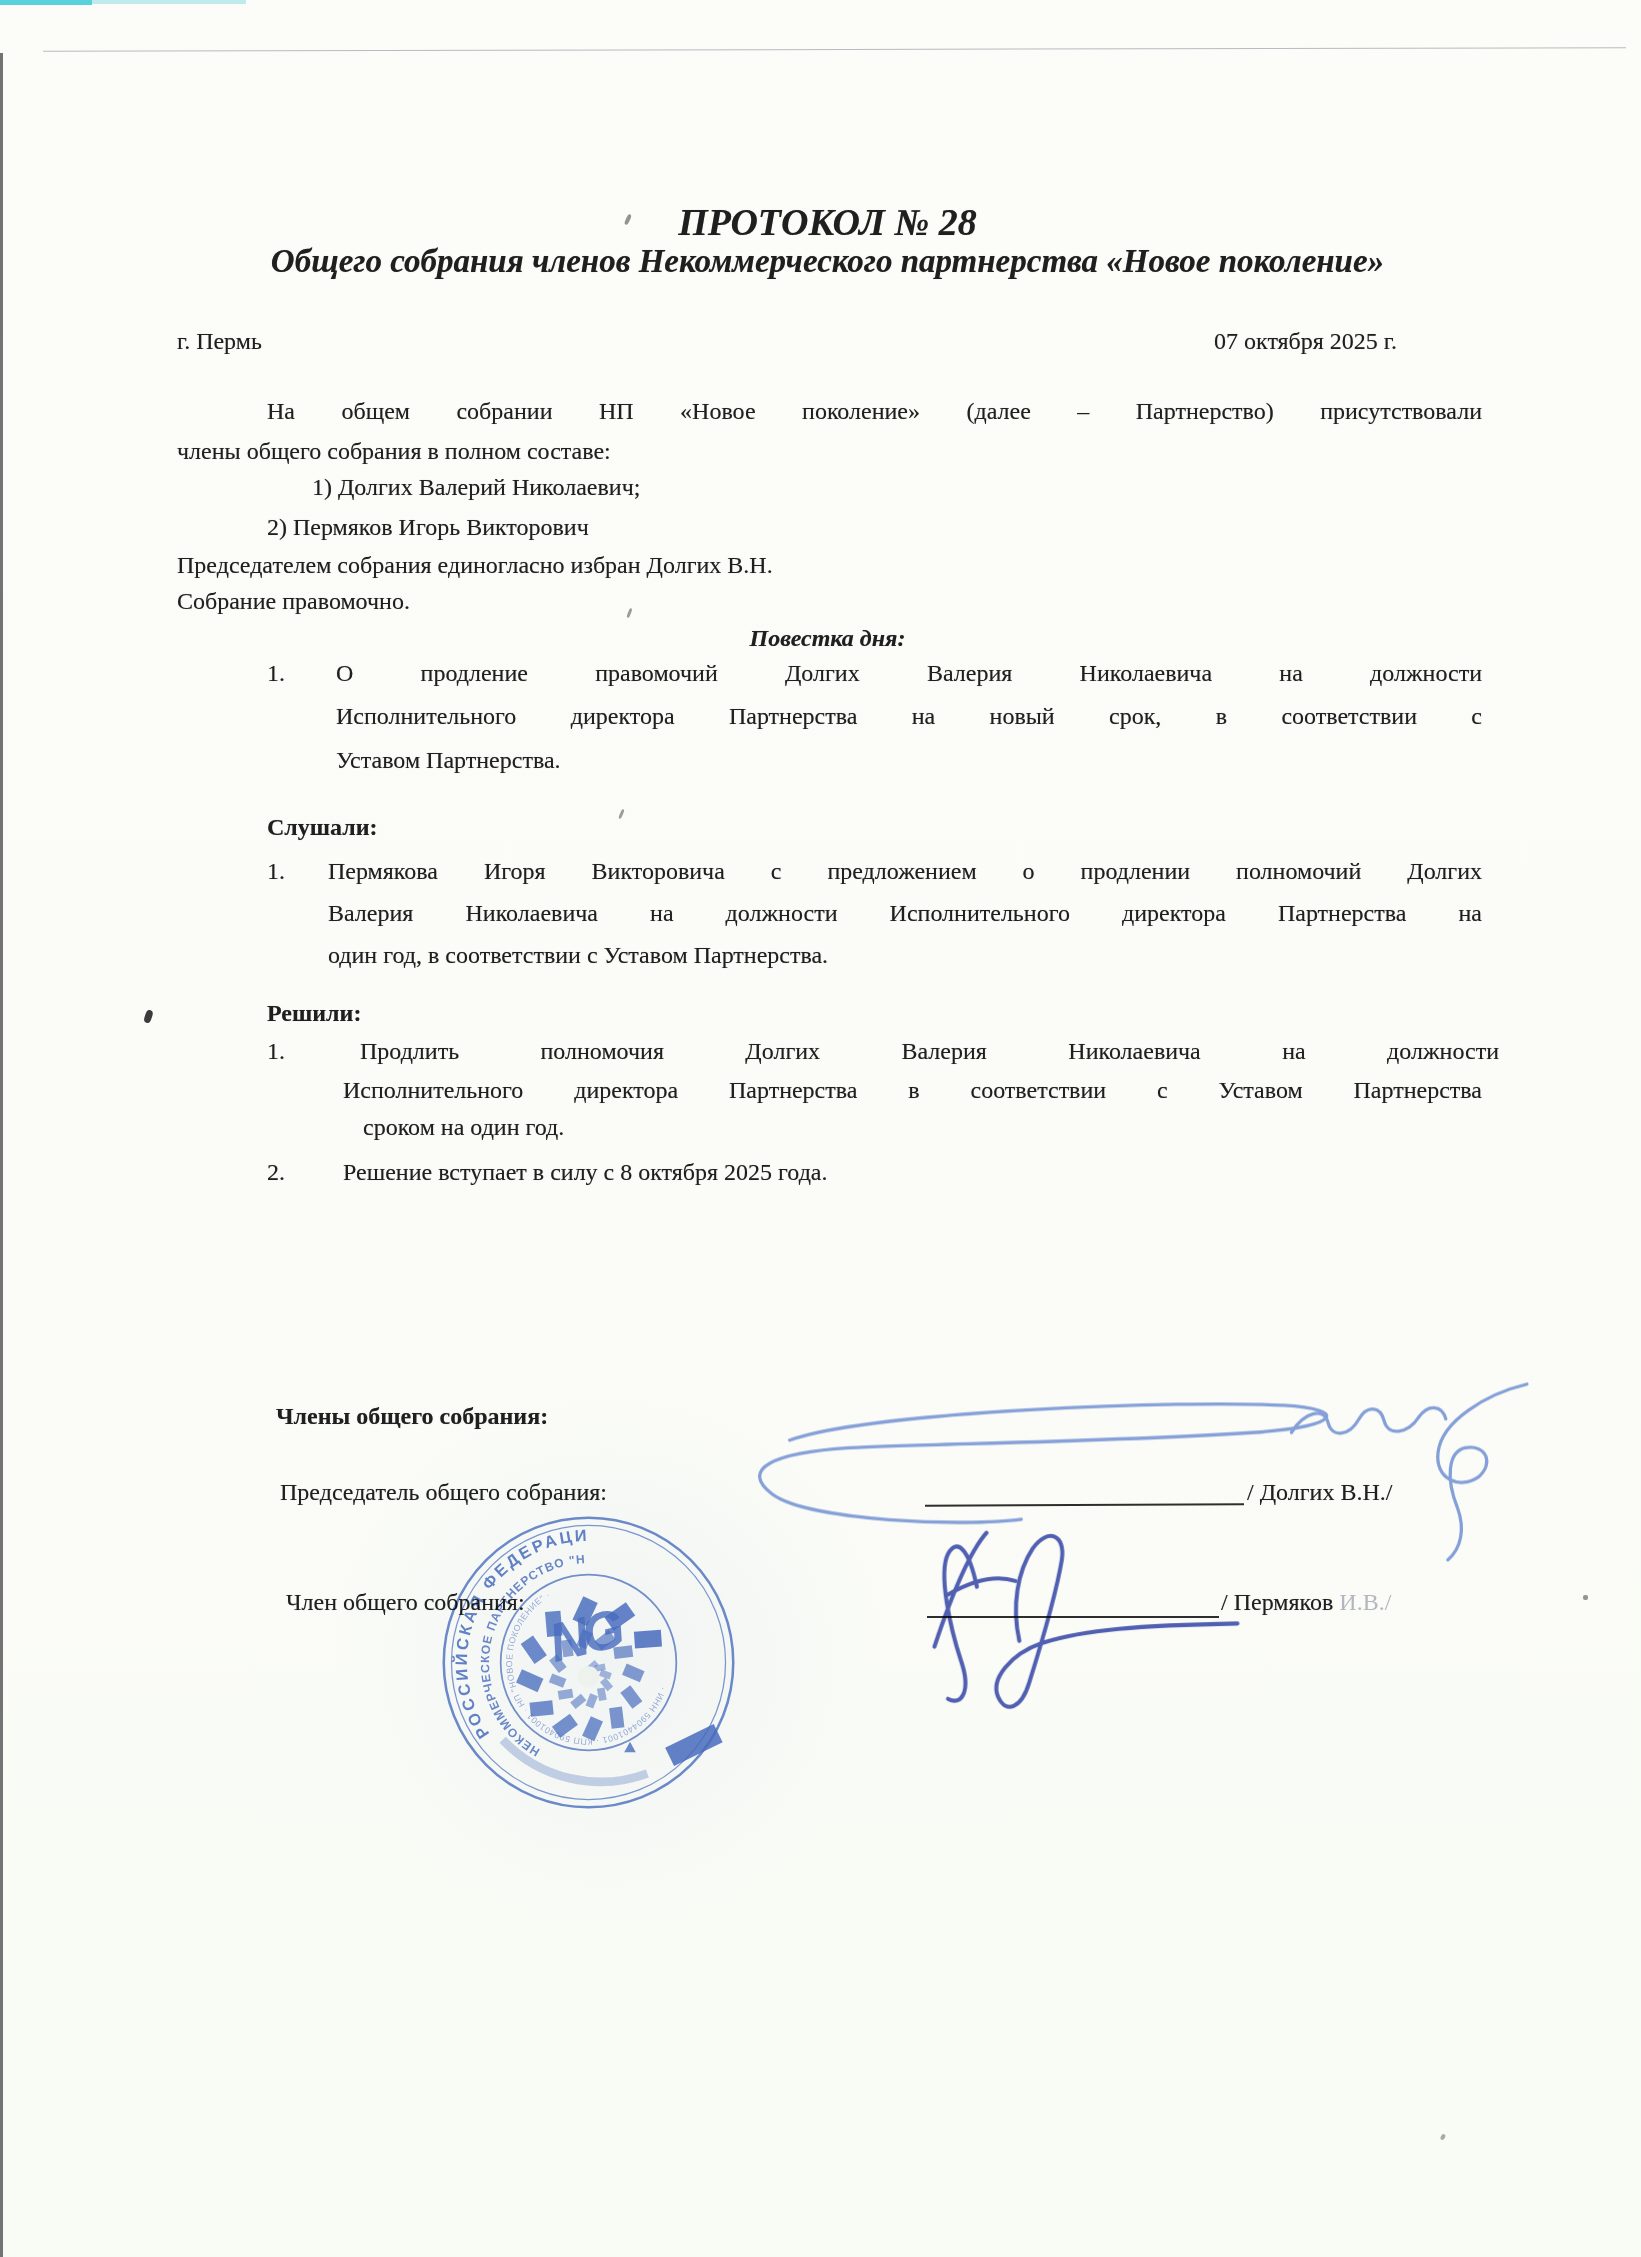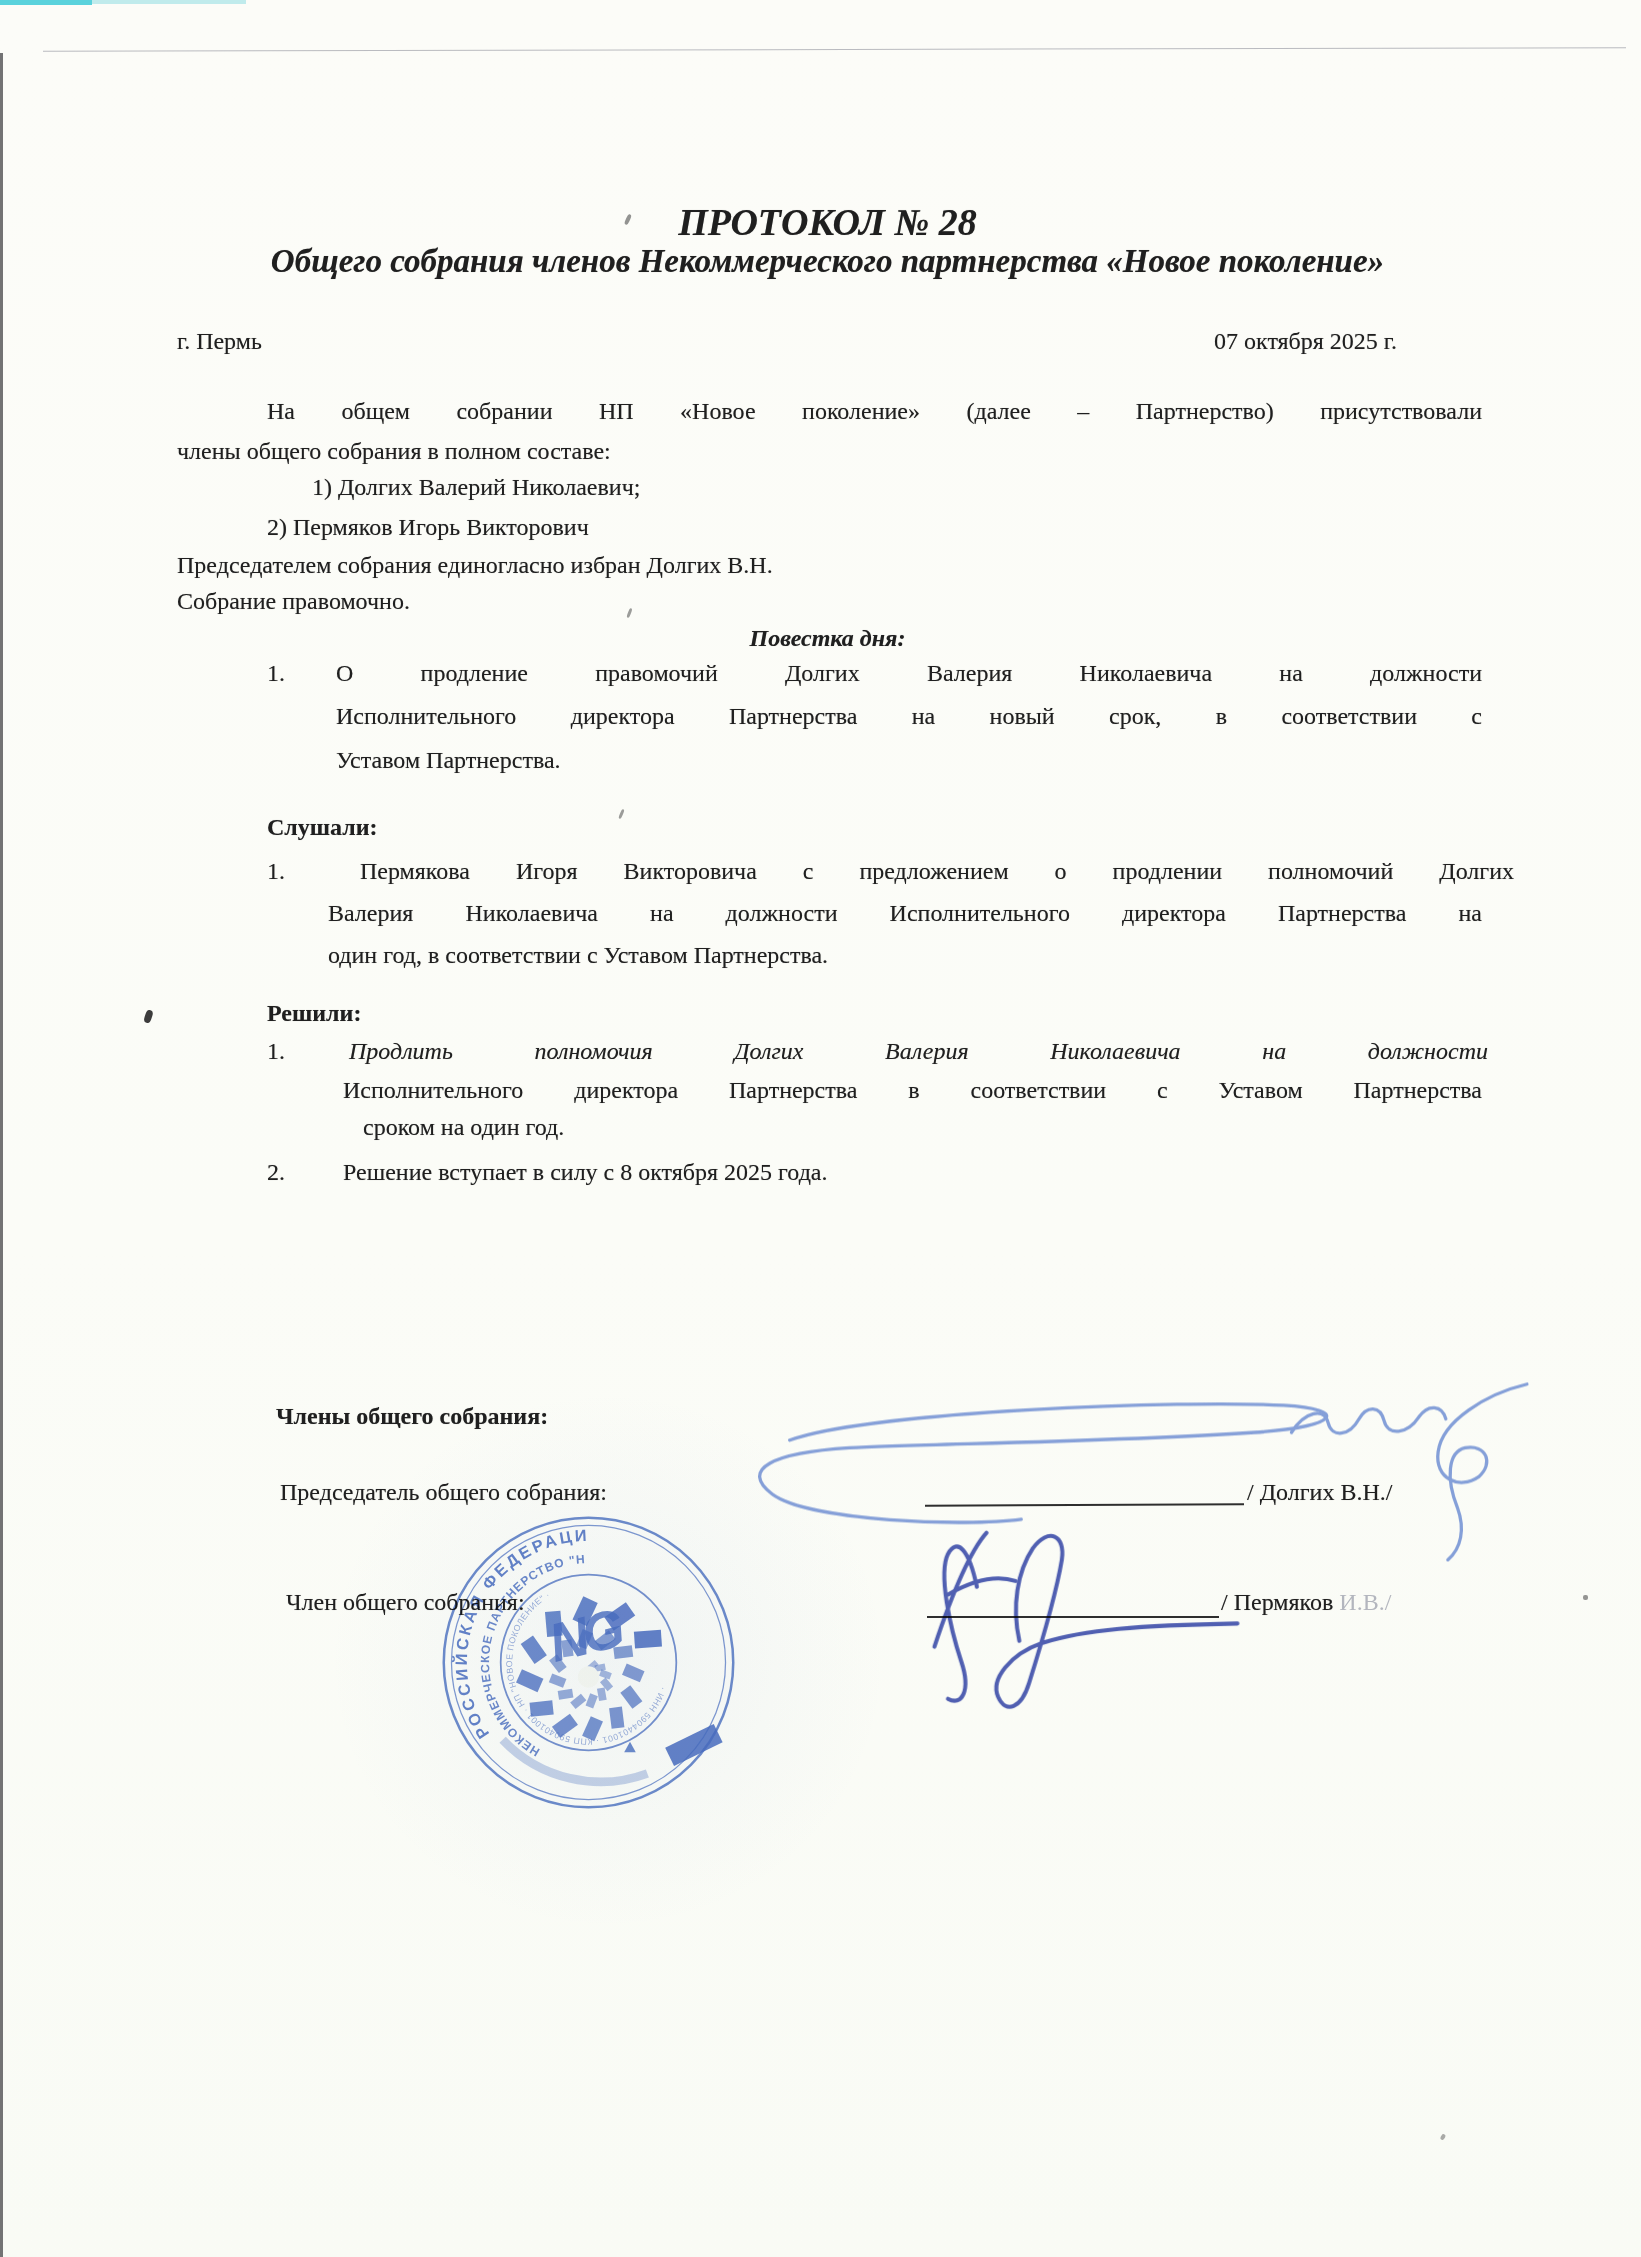--- a/index.html
+++ b/index.html
@@ -59,27 +59,27 @@
   <div class="ln" style="left:177px;top:580px;">Собрание правомочно.</div>
 
   <div class="ln b center" style="left:177px;top:617px;width:1301px;">Повестка дня:</div>
   <div class="ln" style="left:267px;top:652px;">1.</div>
   <div class="ln j" style="left:336px;top:652px;width:1146px;">О продление правомочий Долгих Валерия Николаевича на должности</div>
   <div class="ln j" style="left:336px;top:695px;width:1146px;">Исполнительного директора Партнерства на новый срок,  в соответствии с</div>
   <div class="ln" style="left:336px;top:739px;">Уставом Партнерства.</div>
 
   <div class="ln b" style="left:267px;top:806px;">Слушали:</div>
   <div class="ln" style="left:267px;top:850px;">1.</div>
-  <div class="ln j" style="left:328px;top:850px;width:1154px;margin-left:32px;">Пермякова Игоря Викторовича с предложением о продлении полномочий Долгих</div>
+  <div class="ln j" style="left:328px;top:850px;width:1154px;">Пермякова Игоря Викторовича с предложением о продлении полномочий Долгих</div>
   <div class="ln j" style="left:328px;top:892px;width:1154px;">Валерия Николаевича на должности Исполнительного директора Партнерства на</div>
   <div class="ln" style="left:328px;top:934px;">один год, в соответствии с Уставом Партнерства.</div>
 
   <div class="ln b" style="left:267px;top:992px;">Решили:</div>
   <div class="ln" style="left:267px;top:1030px;">1.</div>
-  <div class="ln j" style="left:349px;top:1030px;width:1139px;font-style:italic;">Продлить полномочия Долгих Валерия Николаевича на должности</div>
+  <div class="ln j" style="left:360px;top:1030px;width:1139px;">Продлить полномочия Долгих Валерия Николаевича на должности</div>
   <div class="ln j" style="left:343px;top:1069px;width:1139px;">Исполнительного директора Партнерства в соответствии с Уставом Партнерства</div>
   <div class="ln" style="left:343px;top:1106px;margin-left:20px;">сроком на один год.</div>
   <div class="ln" style="left:267px;top:1151px;">2.</div>
   <div class="ln" style="left:343px;top:1151px;">Решение вступает в силу с 8 октября 2025 года.</div>
 
 
   <div class="ln b" style="left:276px;top:1395px;">Члены общего собрания:</div>
 
   <div class="ln" style="left:280px;top:1471px;">Председатель общего собрания:</div>
   <div class="sigline" style="left:925px;top:1504px;width:319px;transform:rotate(-0.3deg);"></div>

